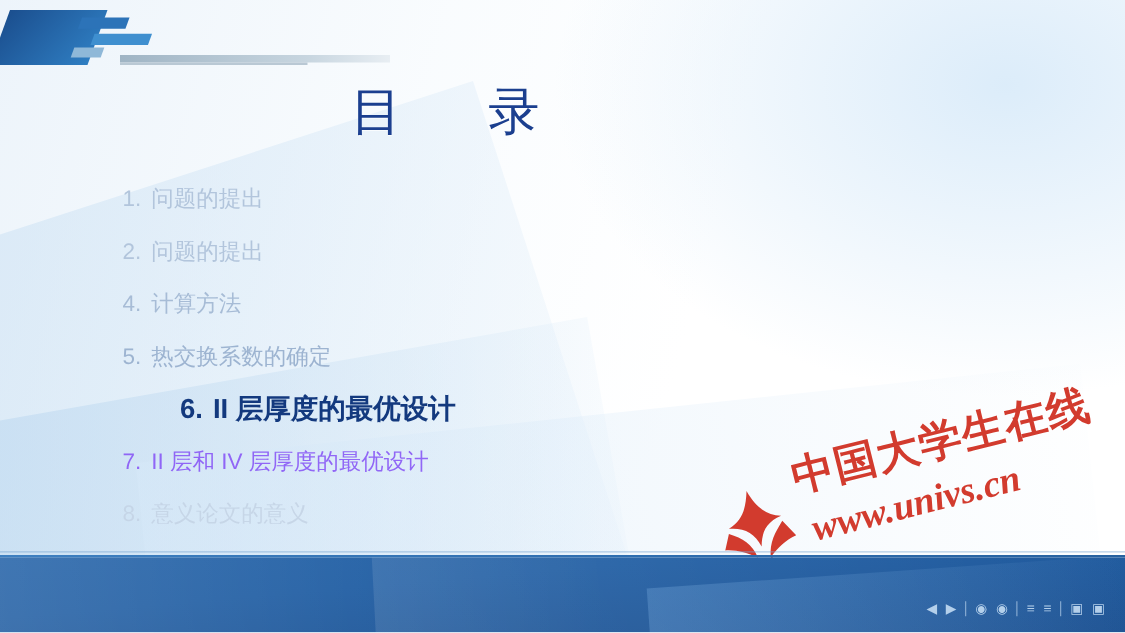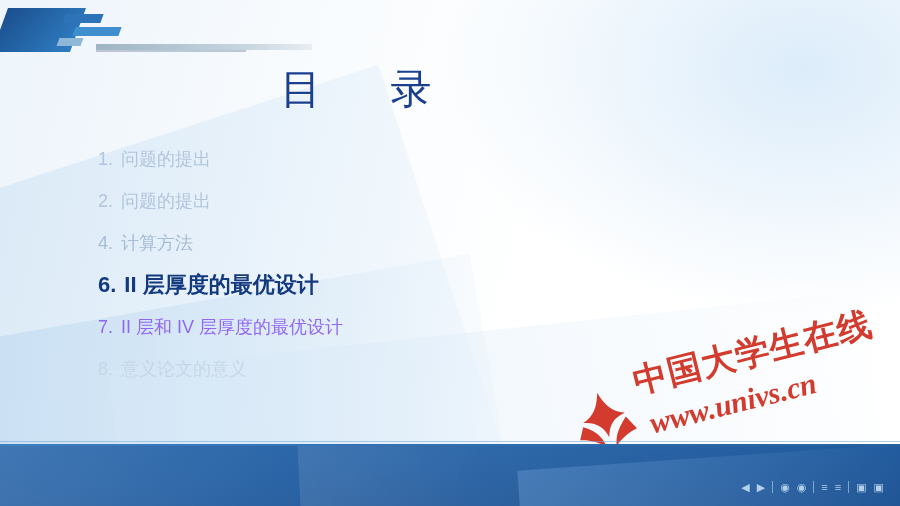--- a/index.html
+++ b/index.html
@@ -152,20 +152,21 @@
     font-family: "Liberation Sans", sans-serif;
   }
   .toc-item .num { margin-right: 8px; }
   .toc-item.faded-1 { color: #b2c5dc; }
   .toc-item.faded-2 { color: #a7bcd6; }
   .toc-item.faded-3 { color: #9db4d1; }
   .toc-item.active {
     color: #13397e;
     font-weight: bold;
     font-size: 22px;
+    margin-left: 46px;
   }
   .toc-item.ghost   { color: #8b5cf6; opacity: 0.92; }
   .toc-item.ghost-2 { color: #c3d2e4; opacity: 0.8; }
 
   
   .watermark {
     position: absolute;
     left: 556px; top: 330px;
     width: 340px; height: 150px;
     transform: rotate(-14deg);
@@ -241,20 +242,23 @@
 
   <div class="toc">
     <div class="toc-item faded-1">
       <span class="num">1.</span><span>问题的提出</span>
     </div>
     <div class="toc-item faded-1">
       <span class="num">2.</span><span>问题的提出</span>
     </div>
     <div class="toc-item faded-2">
       <span class="num">4.</span><span>计算方法</span>
+    </div>
+    <div class="toc-item faded-3">
+      <span class="num">5.</span><span>热交换系数的确定</span>
     </div>
     <div class="toc-item active">
       <span class="num">6.</span><span>II 层厚度的最优设计</span>
     </div>
     <div class="toc-item ghost">
       <span class="num">7.</span><span>II 层和 IV 层厚度的最优设计</span>
     </div>
     <div class="toc-item ghost-2">
       <span class="num">8.</span><span>意义论文的意义</span>
     </div>

